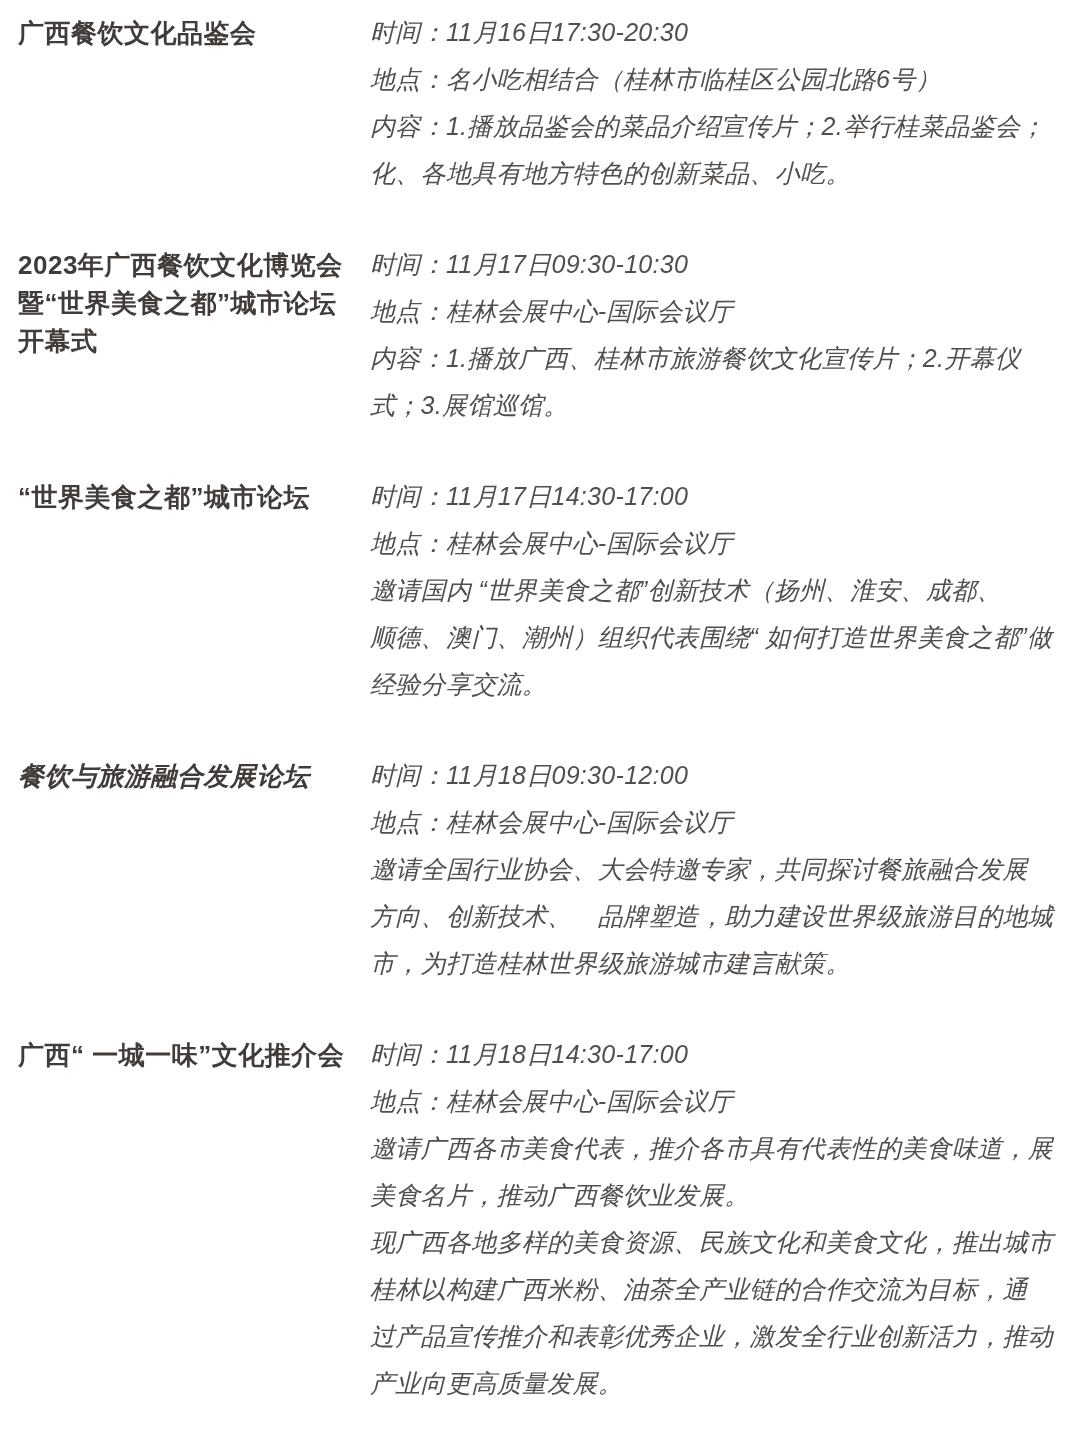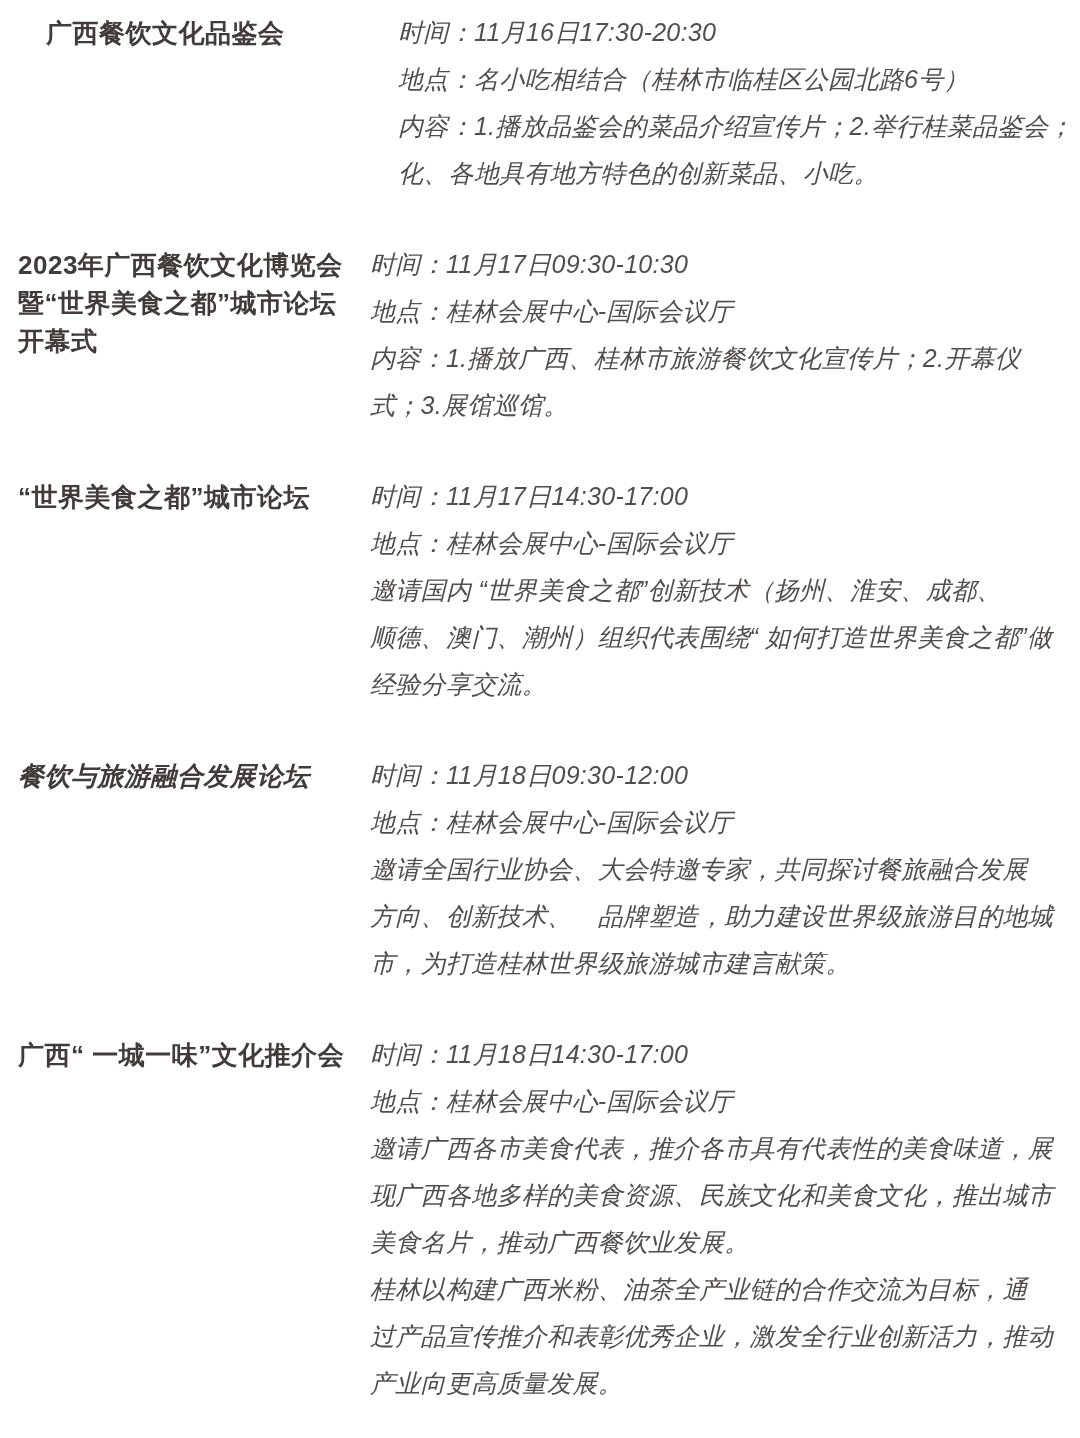--- a/index.html
+++ b/index.html
@@ -52,21 +52,21 @@
     height: 47px;
     white-space: nowrap;
     letter-spacing: 0.3px;
   }
 </style>
 </head>
 <body style="background: rgb(255, 255, 255);">
 
 <div class="doc">
   <section class="row">
-    <h2 class="title" style="color: rgb(65, 60, 57); margin-left: 28px;">广西餐饮文化品鉴会</h2>
+    <h2 class="title" style="color: rgb(65, 60, 57);">广西餐饮文化品鉴会</h2>
     <div class="details" style="color: rgb(82, 78, 75);">
         <div class="line">时间：11月16日17:30-20:30</div>
         <div class="line">地点：名小吃相结合（桂林市临桂区公园北路6号）</div>
         <div class="line">内容：1.播放品鉴会的菜品介绍宣传片；2.举行桂菜品鉴会；</div>
         <div class="line">化、各地具有地方特色的创新菜品、小吃。</div>
       </div>
   </section>
 
   <section class="row">
     <h2 class="title" style="color: rgb(65, 60, 57);">2023年广西餐饮文化博览会
@@ -101,20 +101,20 @@
         <div class="line">市，为打造桂林世界级旅游城市建言献策。</div>
       </div>
   </section>
 
   <section class="row">
     <h2 class="title" style="color: rgb(65, 60, 57);">广西“ 一城一味”文化推介会</h2>
     <div class="details" style="color: rgb(82, 78, 75);">
         <div class="line">时间：11月18日14:30-17:00</div>
         <div class="line">地点：桂林会展中心-国际会议厅</div>
         <div class="line">邀请广西各市美食代表，推介各市具有代表性的美食味道，展</div>
+        <div class="line">美食名片，推动广西餐饮业发展。</div>
         <div class="line">现广西各地多样的美食资源、民族文化和美食文化，推出城市</div>
-        <div class="line">美食名片，推动广西餐饮业发展。</div>
         <div class="line">桂林以构建广西米粉、油茶全产业链的合作交流为目标，通</div>
         <div class="line">过产品宣传推介和表彰优秀企业，激发全行业创新活力，推动</div>
         <div class="line">产业向更高质量发展。</div>
       </div>
   </section>
 </div>
 
 </body></html>

